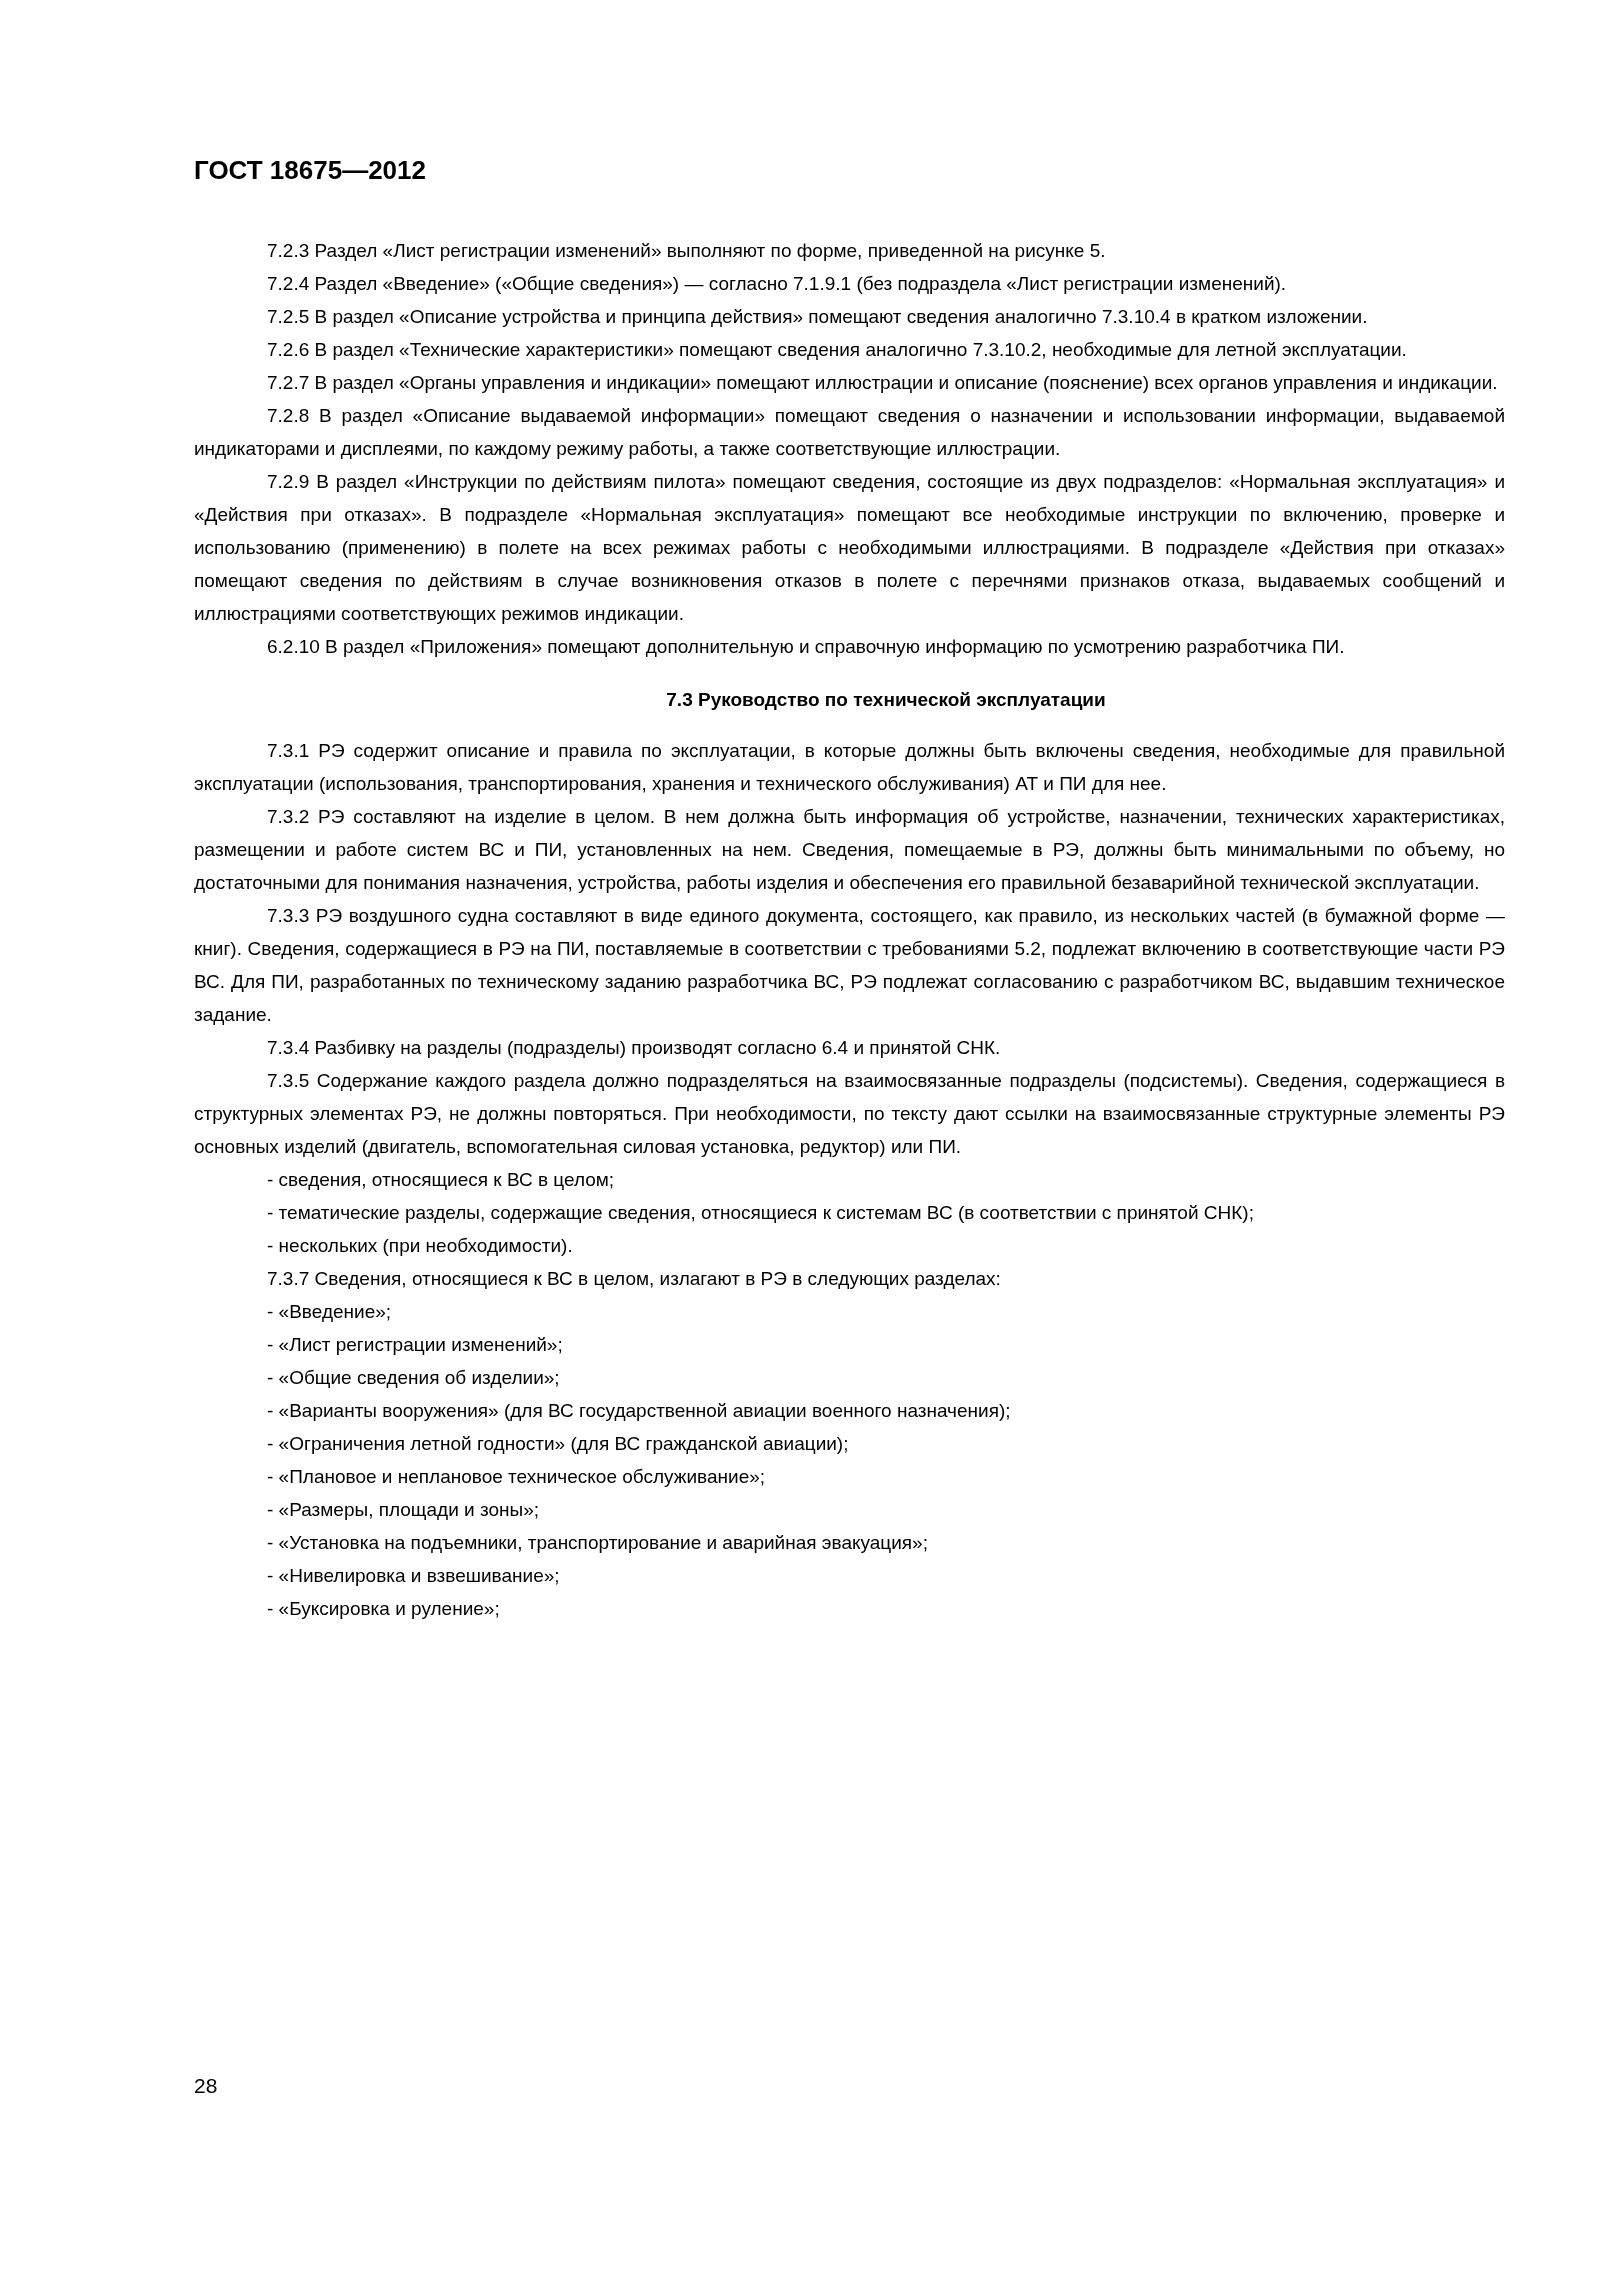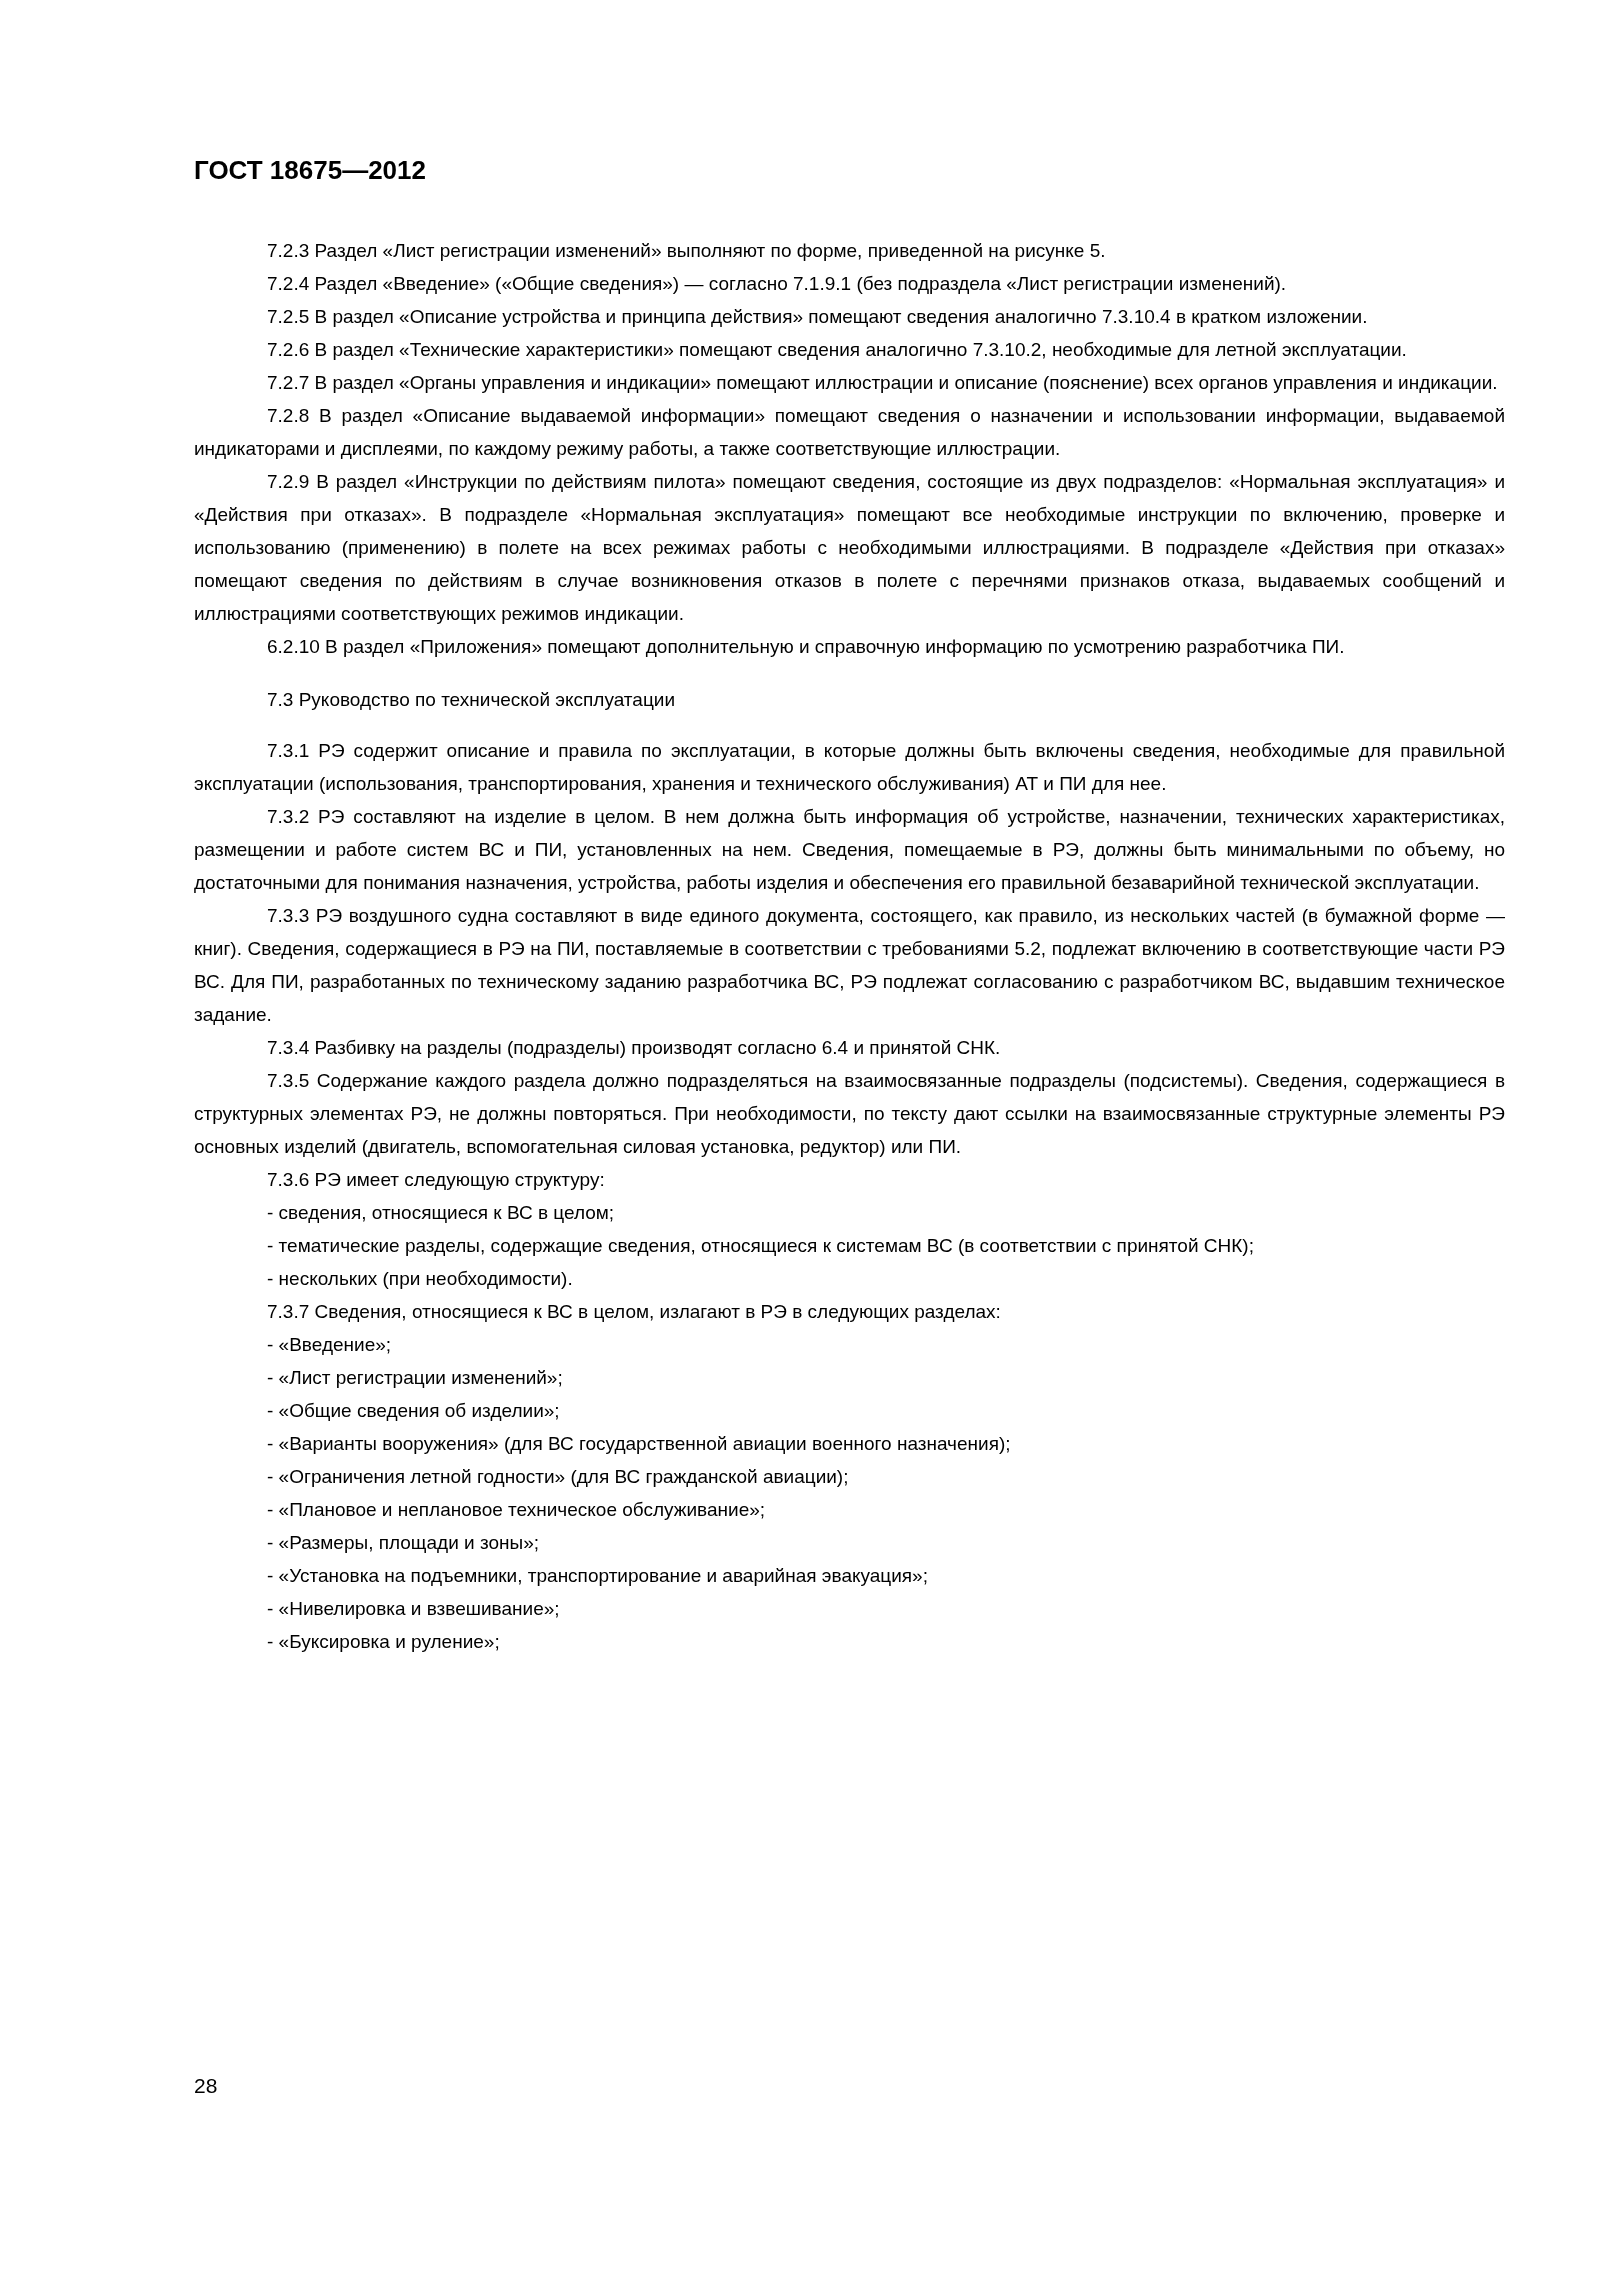--- a/index.html
+++ b/index.html
@@ -31,23 +31,23 @@
     line-height: 33px;
     text-align: justify;
     hyphens: manual;
   }
   .para {
     margin: 0;
     text-indent: 73px;
   }
   .subheading {
     margin: 19.6px 0 18.3px 0;
-    font-weight: normal;
+    font-weight: bold;
     text-indent: 73px;
-    text-align: left;
+    text-align: center;
   }
   .page-number {
     position: absolute;
     left: 194px;
     top: 2061px;
     font-size: 21px;
     line-height: 33px;
   }
 </style>
 </head>
@@ -67,21 +67,20 @@
     <p class="para">7.2.9 В раздел «Инструкции по действиям пилота» помещают сведения, состоящие из двух под­разделов: «Нормальная эксплуатация» и «Действия при отказах». В подразделе «Нормальная эксплуа­тация» помещают все необходимые инструкции по включению, проверке и использованию (примене­нию) в полете на всех режимах работы с необходимыми иллюстрациями. В подразделе «Действия при отказах» помещают сведения по действиям в случае возникновения отказов в полете с перечнями при­знаков отказа, выдаваемых сообщений и иллюстрациями соответствующих режимов индикации.</p>
     <p class="para">6.2.10 В раздел «Приложения» помещают дополнительную и справочную информацию по усмо­трению разработчика ПИ.</p>
 
     <p class="subheading">7.3 Руководство по технической эксплуатации</p>
 
     <p class="para">7.3.1 РЭ содержит описание и правила по эксплуатации, в которые должны быть включены све­дения, необходимые для правильной эксплуатации (использования, транспортирования, хранения и технического обслуживания) АТ и ПИ для нее.</p>
     <p class="para">7.3.2 РЭ составляют на изделие в целом. В нем должна быть информация об устройстве, на­значении, технических характеристиках, размещении и работе систем ВС и ПИ, установленных на нем. Сведения, помещаемые в РЭ, должны быть минимальными по объему, но достаточными для понима­ния назначения, устройства, работы изделия и обеспечения его правильной безаварийной технической эксплуатации.</p>
     <p class="para">7.3.3 РЭ воздушного судна составляют в виде единого документа, состоящего, как правило, из нескольких частей (в бумажной форме — книг). Сведения, содержащиеся в РЭ на ПИ, поставляемые в соответствии с требованиями 5.2, подлежат включению в соответствующие части РЭ ВС. Для ПИ, раз­работанных по техническому заданию разработчика ВС, РЭ подлежат согласованию с разработчиком ВС, выдавшим техническое задание.</p>
     <p class="para">7.3.4 Разбивку на разделы (подразделы) производят согласно 6.4 и принятой СНК.</p>
     <p class="para">7.3.5 Содержание каждого раздела должно подразделяться на взаимосвязанные подразделы (подсистемы). Сведения, содержащиеся в структурных элементах РЭ, не должны повторяться. При не­обходимости, по тексту дают ссылки на взаимосвязанные структурные элементы РЭ основных изделий (двигатель, вспомогательная силовая установка, редуктор) или ПИ.</p>
-    <p class="para">7.3.6 РЭ имеет следующую структуру:</p>
     <p class="para">- сведения, относящиеся к ВС в целом;</p>
     <p class="para">- тематические разделы, содержащие сведения, относящиеся к системам ВС (в соответствии с принятой СНК);</p>
     <p class="para">- нескольких (при необходимости).</p>
     <p class="para">7.3.7 Сведения, относящиеся к ВС в целом, излагают в РЭ в следующих разделах:</p>
     <p class="para">- «Введение»;</p>
     <p class="para">- «Лист регистрации изменений»;</p>
     <p class="para">- «Общие сведения об изделии»;</p>
     <p class="para">- «Варианты вооружения» (для ВС государственной авиации военного назначения);</p>
     <p class="para">- «Ограничения летной годности» (для ВС гражданской авиации);</p>
     <p class="para">- «Плановое и неплановое техническое обслуживание»;</p>

